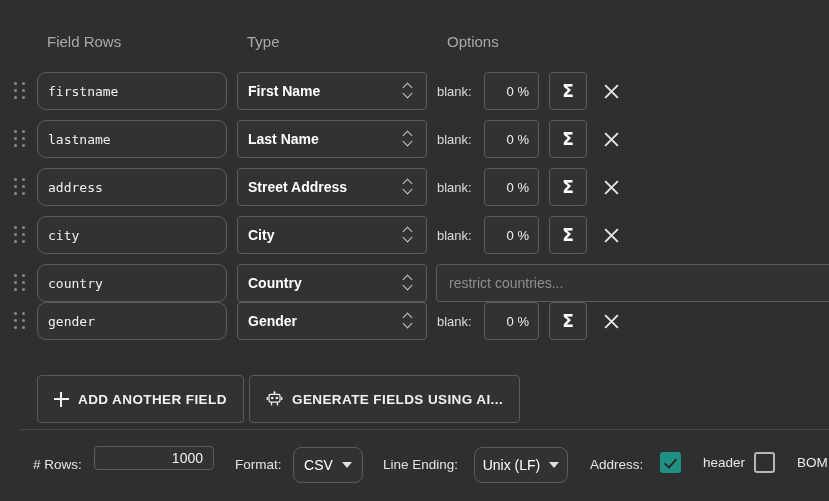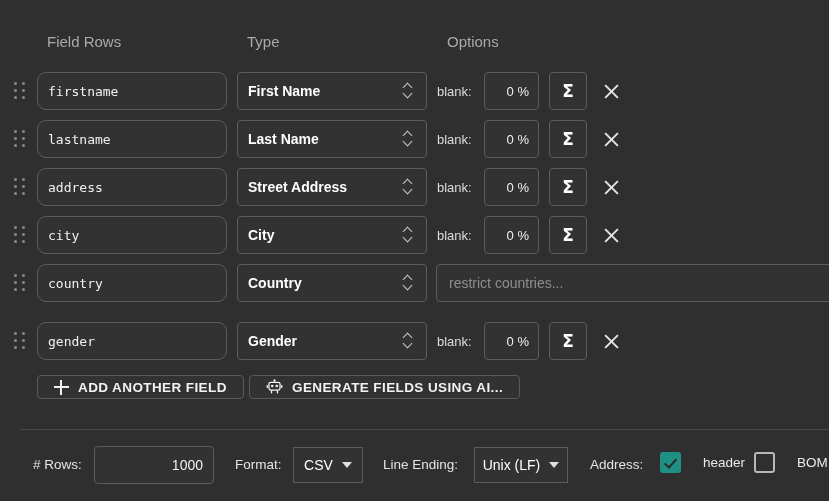--- a/index.html
+++ b/index.html
@@ -199,21 +199,21 @@
     font-size: 14px;
     padding: 0 12px;
     font-family: "Liberation Sans", sans-serif;
     outline: none;
   }
   .restrict-input::placeholder { color: #8e8e8e; }
 
   
   .action-btn {
     position: absolute;
-    height: 24px;
+    height: 48px;
     box-sizing: border-box;
     background: #323232;
     border: 1px solid #5a5a5a;
     border-radius: 4px;
     display: flex;
     align-items: center;
     gap: 9px;
     padding: 0 16px;
     cursor: pointer;
     color: #f2f2f2;
@@ -262,41 +262,41 @@
   #rows-label { left: 33px; }
   #format-label { left: 235px; }
   #line-ending-label { left: 383px; }
   #include-label { left: 590px; }
 
   .rows-input {
     position: absolute;
     left: 94px;
     top: 446px;
     width: 120px;
-    height: 38px;
+    height: 24px;
     box-sizing: border-box;
     background: #323232;
     border: 1px solid #5c5c5c;
     border-radius: 4px;
     color: #f0f0f0;
     font-size: 14px;
     text-align: right;
     padding: 0 10px;
     font-family: "Liberation Sans", sans-serif;
     outline: none;
   }
 
   .mini-select {
     position: absolute;
     top: 447px;
     height: 36px;
     box-sizing: border-box;
     background: #323232;
     border: 1px solid #5c5c5c;
-    border-radius: 0;
+    border-radius: 8px;
     display: flex;
     align-items: center;
     justify-content: center;
     gap: 9px;
     padding: 0 12px;
     cursor: pointer;
   }
   .mini-select .txt {
     font-size: 14px;
     color: #ffffff;
@@ -472,21 +472,21 @@
           <i></i>
           <i></i>
         </div>
         <input class="name-input" value="country" style="">
         <div class="type-select">
           <span class="txt">Country</span>
           <span class="spin"></span>
         </div>
         <input class="restrict-input" placeholder="restrict countries..." style="">
       </div>
-      <div class="field-row" style="top: 321px;">
+      <div class="field-row" style="top: 301px;">
         <div class="drag-handle">
           <i></i>
           <i></i>
           <i></i>
           <i></i>
           <i></i>
           <i></i>
         </div>
         <input class="name-input" value="gender" style="">
         <div class="type-select">

